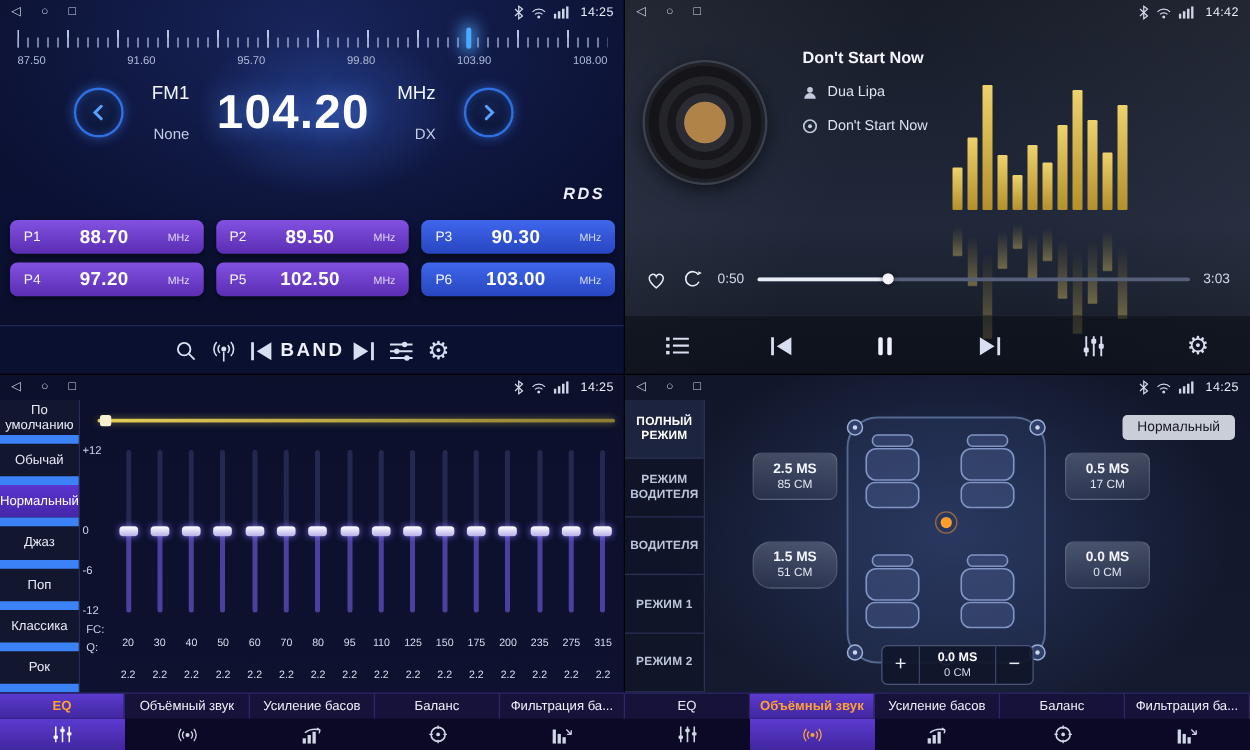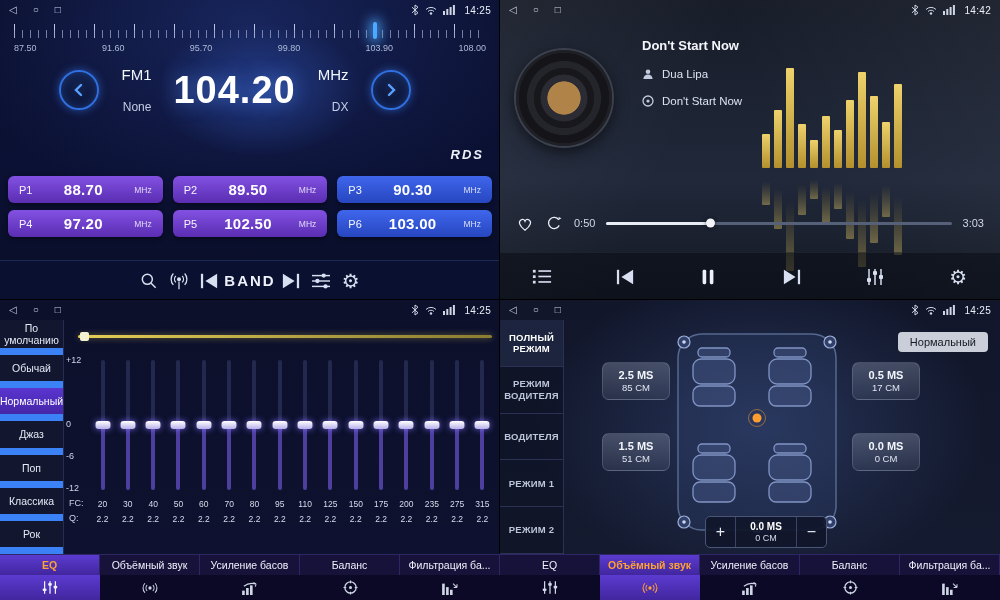--- a/index.html
+++ b/index.html
@@ -101,21 +101,21 @@
   .side-item.active { background:linear-gradient(180deg,#5a35cf,#4526a8); color:#fff; }
   .eq-area { position:absolute; left:64px; right:0; top:20px; bottom:46px; }
   .topline { position:absolute; top:15px; left:14px; right:8px; height:3px; border-radius:2px;
     background:linear-gradient(90deg,#e3cf57,#8a7c32); box-shadow:0 0 6px rgba(220,200,80,.5); cursor:pointer; }
   .tophandle { position:absolute; left:2px; top:-3px; width:9px; height:9px; border-radius:2px; background:#f4f0d2; }
   .scl { position:absolute; left:2px; width:20px; text-align:left; font-size:9px; color:#cdd5e8; }
   .s0 { top:35px; } .s1 { top:99px; } .s2 { top:131px; } .s3 { top:163px; }
   .rowlbl { position:absolute; left:5px; font-size:9px; color:#cdd5e8; }
   .fcl { top:178px; } .ql { top:193px; }
   .bands { position:absolute; left:26px; right:5px; top:40px; display:flex; justify-content:space-between; }
-  .band { display:flex; flex-direction:column; align-items:center; width:25px; }
+  .band { display:flex; flex-direction:column; align-items:center; width:25px;gap:10px; }
   .track { width:4px; height:130px; border-radius:2px; position:relative; cursor:pointer;
     background:linear-gradient(180deg,#23284e 0 50%, #4c3f9e 50% 100%); }
   .handle { position:absolute; top:calc(50% - 4px); left:50%; transform:translateX(-50%); width:15px; height:8px;
     border-radius:3px; background:linear-gradient(180deg,#ffffff,#b7b0ea); box-shadow:0 0 6px rgba(130,110,255,.9); cursor:grab; }
   .fc { margin-top:9px; font-size:8.5px; color:#d5dcec; }
   .q { margin-top:5px; font-size:8.5px; color:#d5dcec; }
 
   
   .surquad { background:
       radial-gradient(300px 210px at 52% 42%, rgba(55,75,125,.55), transparent 75%),
@@ -129,21 +129,21 @@
   .profile { position:absolute; right:12px; top:32px; background:#c9ced8; color:#15181f; border:none;
     border-radius:4px; padding:4px 12px; font-size:11px; cursor:pointer; font-family:inherit; }
   .car { position:absolute; left:168px; top:26px; width:178px; height:216px; }
   .dcard { position:absolute; width:68px; height:38px; border-radius:7px; cursor:pointer;
     background:linear-gradient(180deg, rgba(175,185,205,.30), rgba(118,128,152,.18));
     border:1px solid rgba(200,210,230,.18);
     display:flex; flex-direction:column; align-items:center; justify-content:center; gap:1px; }
   .dcard .ms { font-size:11px; font-weight:bold; color:#f2f5fc; }
   .dcard .cm { font-size:9.5px; color:#dfe5f2; }
   .fl { left:102px; top:62px; } .fr { left:352px; top:62px; }
-  .rl { left:102px; top:133px; } .rr { left:352px; top:133px; }
+  .rl { left:102px; top:133px;border-radius:15px; } .rr { left:352px; top:133px; }
   .stepper { position:absolute; left:205px; bottom:52px; width:122px; height:32px; display:flex; z-index:4;
     background:rgba(16,22,42,.92); border:1px solid #4a5578; border-radius:5px; overflow:hidden; }
   .stepbtn { width:30px; background:transparent; border:none; color:#e8ecf5; font-size:16px; cursor:pointer;
     display:flex; align-items:center; justify-content:center; font-family:inherit; }
   .stepbtn:first-child { border-right:1px solid #3a4466; }
   .stepbtn:last-child { border-left:1px solid #3a4466; }
   .stepvals { flex:1; display:flex; flex-direction:column; align-items:center; justify-content:center; line-height:1.2; }
   .stepvals .ms { font-size:10px; font-weight:bold; }
   .stepvals .cm { font-size:9px; color:#d5dcec; }
 </style>

